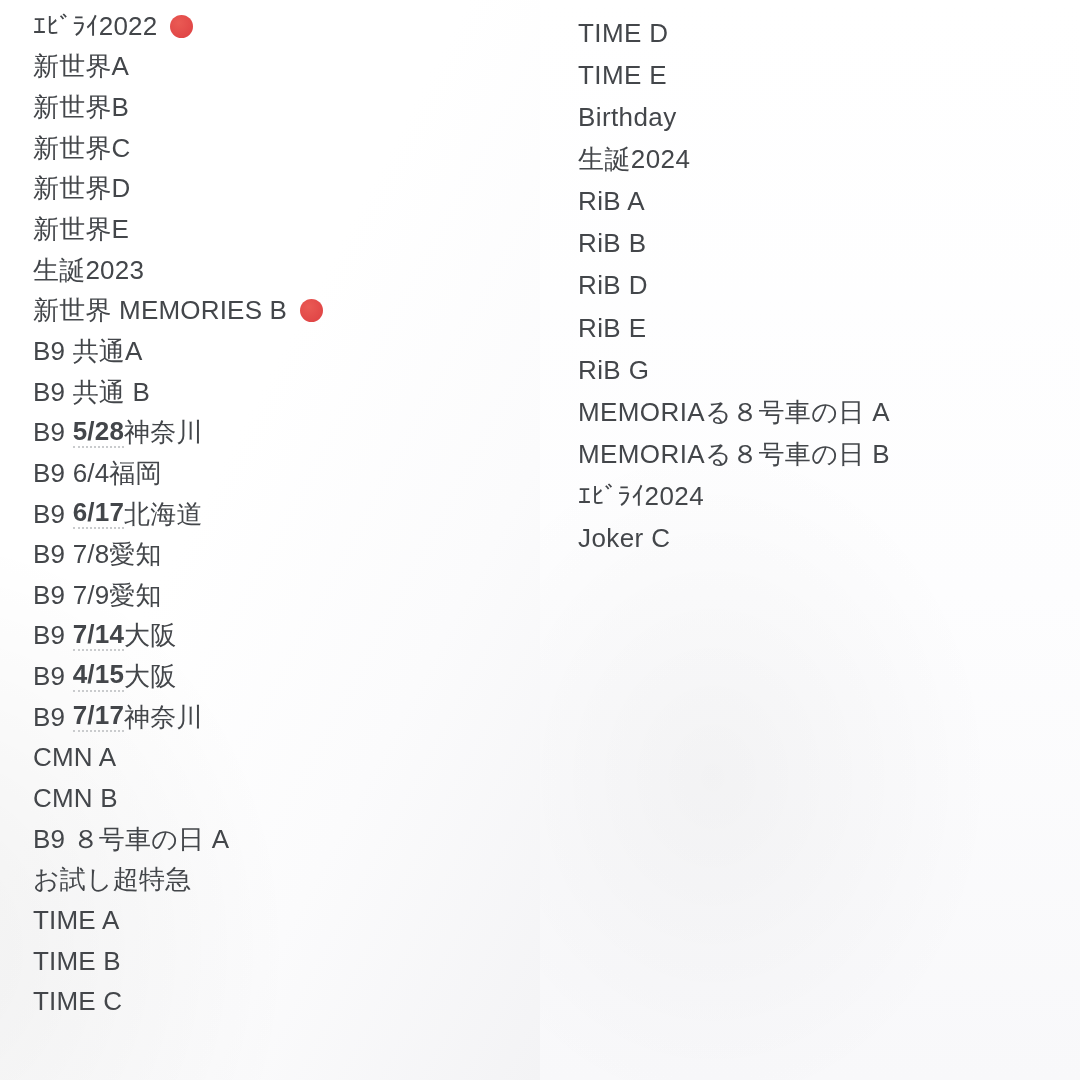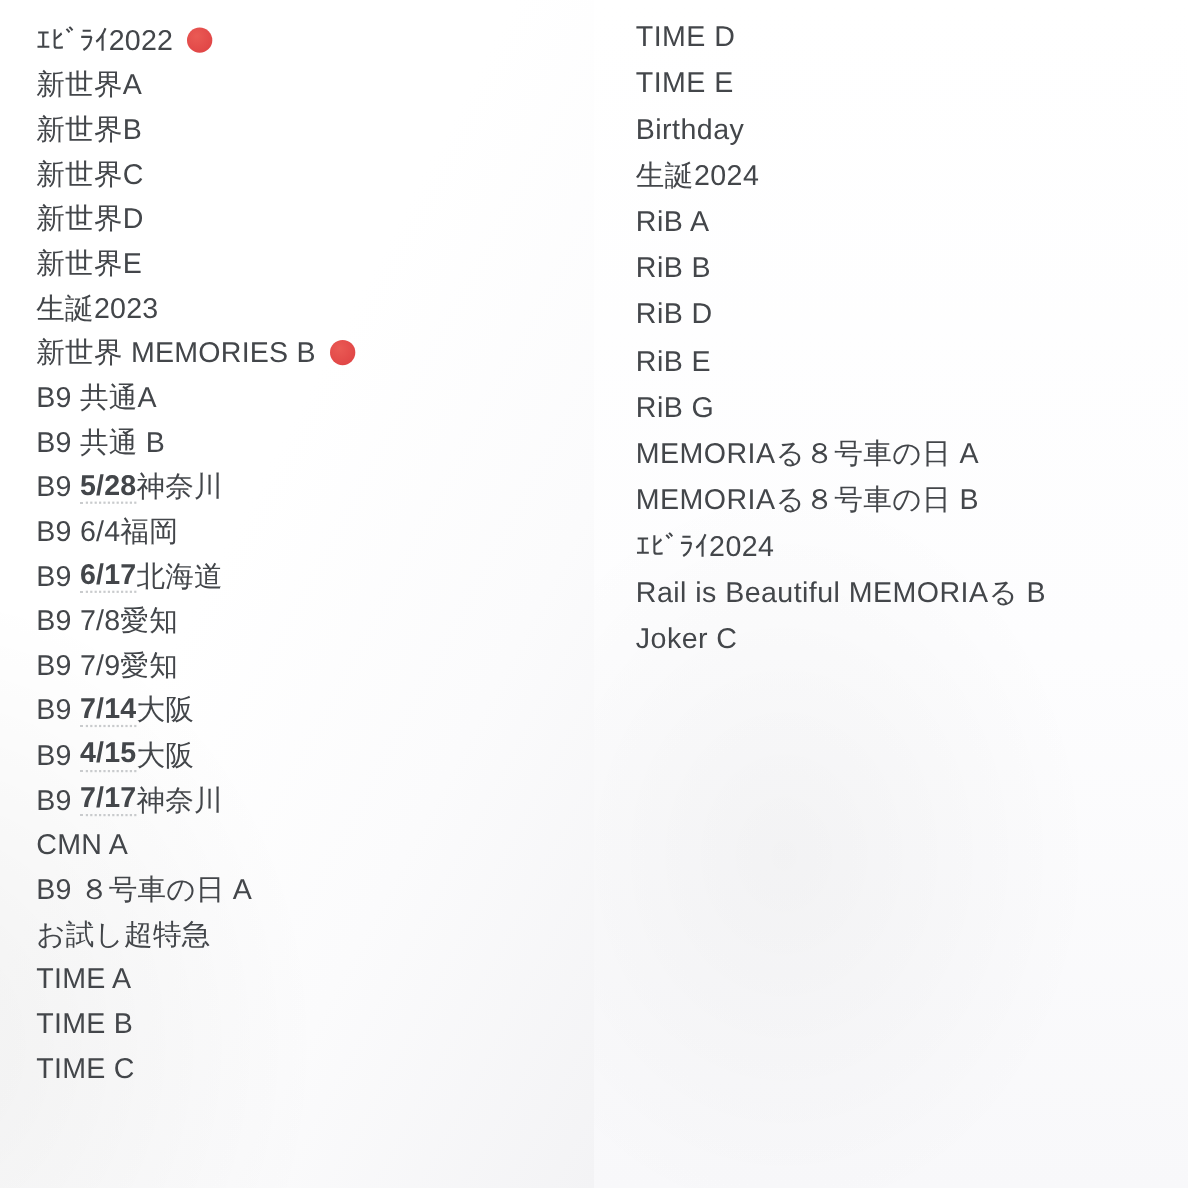--- a/index.html
+++ b/index.html
@@ -22,21 +22,21 @@
       radial-gradient(120% 70% at -12% 88%, rgba(0,0,0,0.055), rgba(0,0,0,0) 55%),
       linear-gradient(118deg, #ffffff 42%, #fbfbfc 70%, #f3f3f5 100%);
   }
   .half.right{
     left:540px;
     background:
       radial-gradient(75% 45% at 32% 72%, rgba(0,0,0,0.035), rgba(0,0,0,0) 70%),
       linear-gradient(180deg, #ffffff 0%, #fdfdfe 55%, #f8f8fa 100%);
   }
   .list{position:absolute;margin:0;padding:0;list-style:none;}
-  .left .list{left:33px;top:16px;}
+  .left .list{left:33px;top:6px;}
   .right .list{left:38px;top:12px;}
   .line{
     display:flex;align-items:center;
     white-space:pre;
     font-size:26px;
     letter-spacing:0.2px;
   }
   .left .line{height:40.65px;}
   .right .line{height:42.15px;letter-spacing:0.4px;}
   .seg{display:inline-block;}
@@ -71,20 +71,21 @@
         <li class="line"><span class="seg">B9 共通 B</span></li>
         <li class="line"><span class="seg">B9 </span><span class="seg u">5/28</span><span class="seg">神奈川</span></li>
         <li class="line"><span class="seg">B9 6/4福岡</span></li>
         <li class="line"><span class="seg">B9 </span><span class="seg u">6/17</span><span class="seg">北海道</span></li>
         <li class="line"><span class="seg">B9 7/8愛知</span></li>
         <li class="line"><span class="seg">B9 7/9愛知</span></li>
         <li class="line"><span class="seg">B9 </span><span class="seg u">7/14</span><span class="seg">大阪</span></li>
         <li class="line"><span class="seg">B9 </span><span class="seg u">4/15</span><span class="seg">大阪</span></li>
         <li class="line"><span class="seg">B9 </span><span class="seg u">7/17</span><span class="seg">神奈川</span></li>
         <li class="line"><span class="seg">CMN A</span></li>
+        <li class="line"><span class="seg">CMN B</span></li>
         <li class="line"><span class="seg">B9 ８号車の日 A</span></li>
         <li class="line"><span class="seg">お試し超特急</span></li>
         <li class="line"><span class="seg">TIME A</span></li>
         <li class="line"><span class="seg">TIME B</span></li>
         <li class="line"><span class="seg">TIME C</span></li>
       </ul>
   </div>
   <div class="half right">
     <ul class="list" id="right-list">
         <li class="line"><span class="seg">TIME D</span></li>
@@ -92,17 +93,16 @@
         <li class="line"><span class="seg">Birthday</span></li>
         <li class="line"><span class="seg">生誕2024</span></li>
         <li class="line"><span class="seg">RiB A</span></li>
         <li class="line"><span class="seg">RiB B</span></li>
         <li class="line"><span class="seg">RiB D</span></li>
         <li class="line"><span class="seg">RiB E</span></li>
         <li class="line"><span class="seg">RiB G</span></li>
         <li class="line"><span class="seg">MEMORIAる８号車の日 A</span></li>
         <li class="line"><span class="seg">MEMORIAる８号車の日 B</span></li>
         <li class="line"><span class="seg">ｴﾋﾞﾗｲ2024</span></li>
-        <li class="line"><span class="seg">Rail is Beautiful MEMORIAる B</span></li>
         <li class="line"><span class="seg">Joker C</span></li>
       </ul>
   </div>
 </div>
 
 </body></html>

